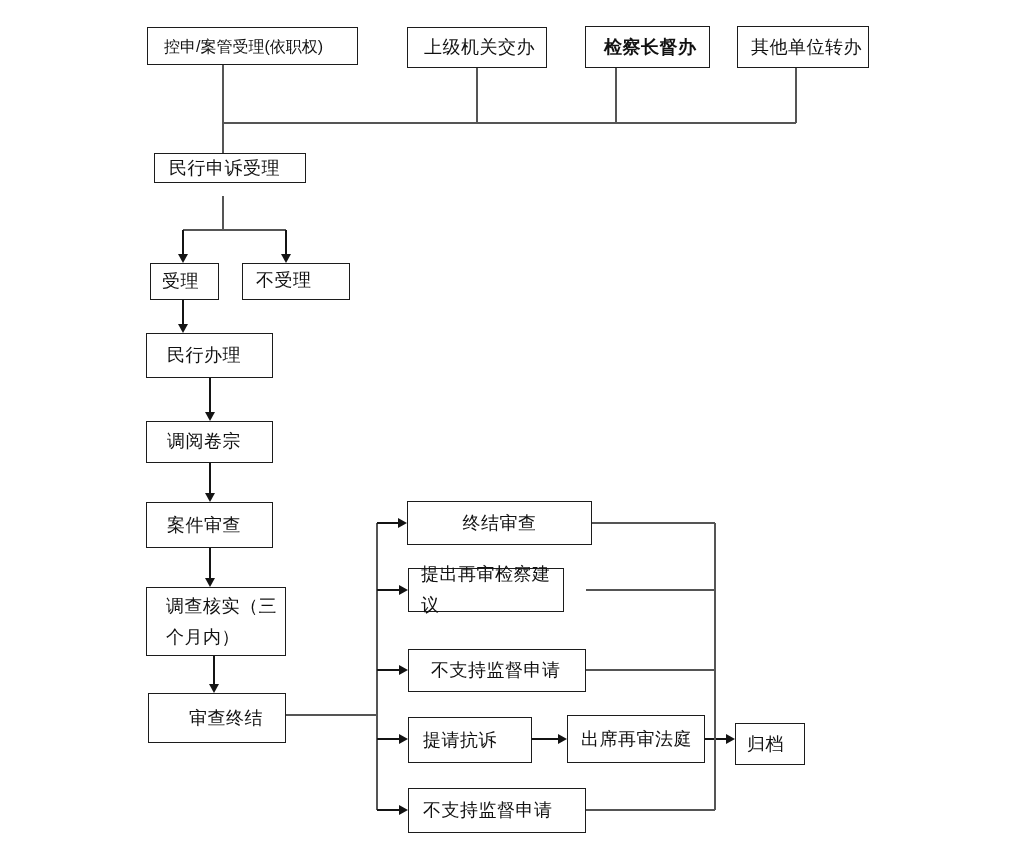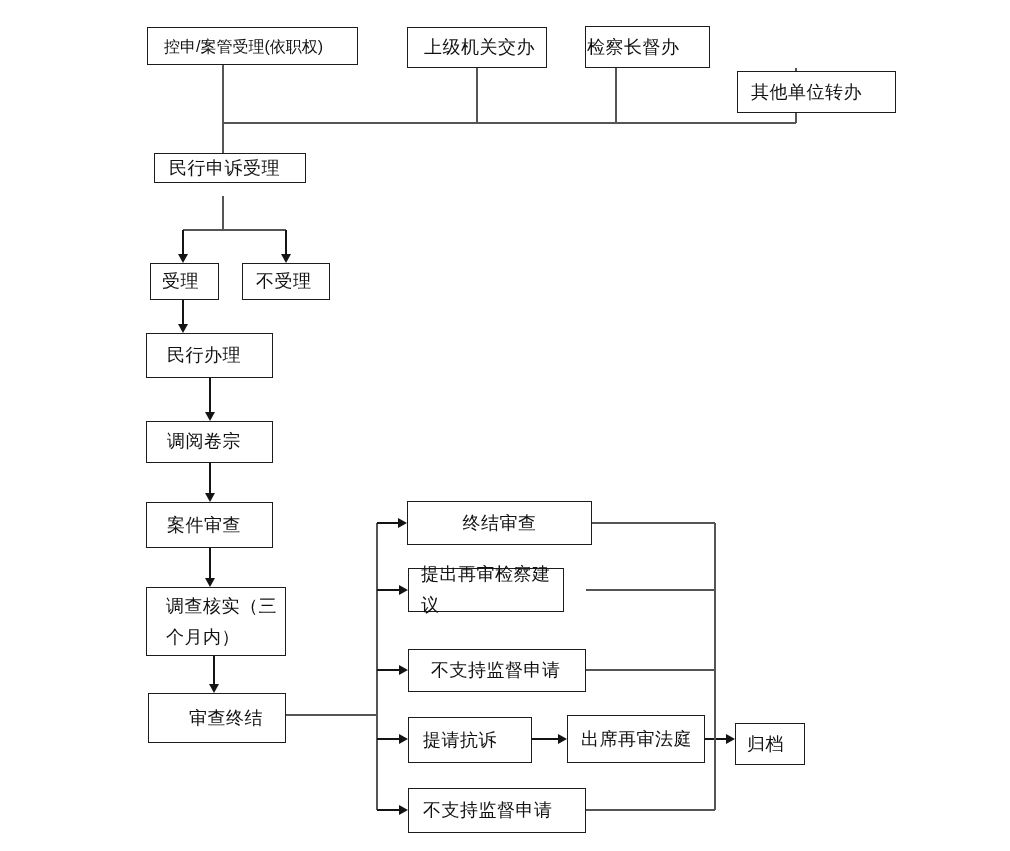--- a/index.html
+++ b/index.html
@@ -84,26 +84,26 @@
 
     <line class="pline" x1="592" y1="523" x2="715" y2="523"></line>
     <line class="pline" x1="586" y1="590" x2="715" y2="590"></line>
     <line class="pline" x1="586" y1="670" x2="715" y2="670"></line>
     <line class="pline" x1="586" y1="810" x2="715" y2="810"></line>
     <line class="pline" x1="715" y1="523" x2="715" y2="810"></line>
   </svg>
 
   <div class="node small" style="left:147px;top:27px;width:211px;height:38px;padding-left:16px;">控申/案管受理(依职权)</div>
   <div class="node" style="left:407px;top:27px;width:140px;height:41px;padding-left:16px;">上级机关交办</div>
-  <div class="node" style="left:585px;top:26px;width:125px;height:42px;padding-left:1px;">检察长督办</div>
-  <div class="node" style="left:737px;top:26px;width:159px;height:42px;padding-left:13px;margin-top:45px;">其他单位转办</div>
+  <div class="node" style="left:585px;top:26px;width:125px;height:42px;padding-left:18px;font-weight:bold;">检察长督办</div>
+  <div class="node" style="left:737px;top:26px;width:132px;height:42px;padding-left:13px;">其他单位转办</div>
 
   <div class="node" style="left:154px;top:153px;width:152px;height:30px;padding-left:14px;">民行申诉受理</div>
   <div class="node" style="left:150px;top:263px;width:69px;height:37px;padding-left:11px;">受理</div>
-  <div class="node" style="left:242px;top:263px;width:88px;height:37px;padding-left:13px;">不受理</div>
+  <div class="node" style="left:242px;top:263px;width:108px;height:37px;padding-left:13px;font-family:Liberation Mono, monospace;">不受理</div>
 
   <div class="node" style="left:146px;top:333px;width:127px;height:45px;padding-left:20px;">民行办理</div>
   <div class="node" style="left:146px;top:421px;width:127px;height:42px;padding-left:20px;font-family:Liberation Mono, monospace;">调阅卷宗</div>
   <div class="node" style="left:146px;top:502px;width:127px;height:46px;padding-left:20px;">案件审查</div>
   <div class="node" style="left:146px;top:587px;width:140px;height:69px;padding-left:19px;">调查核实（三
 个月内）</div>
   <div class="node" style="left:148px;top:693px;width:138px;height:50px;padding-left:40px;">审查终结</div>
 
   <div class="node center" style="left:407px;top:501px;width:185px;height:44px;">终结审查</div>
   <div class="node" style="left:408px;top:568px;width:156px;height:44px;padding-left:12px;">提出再审检察建议</div>

